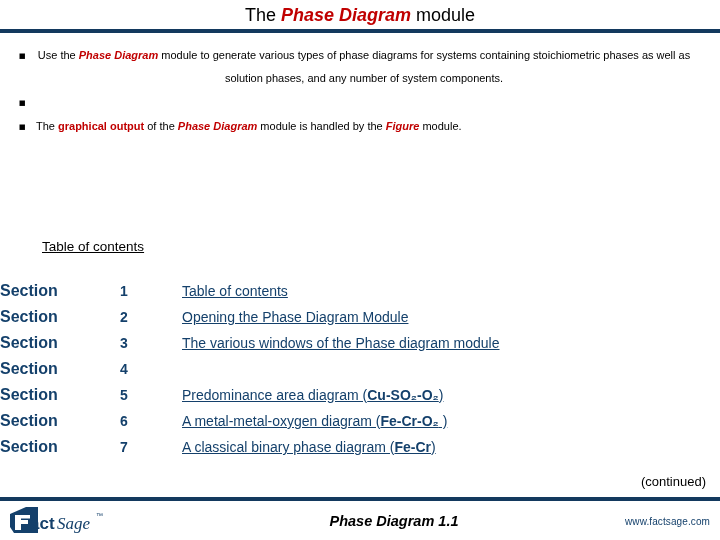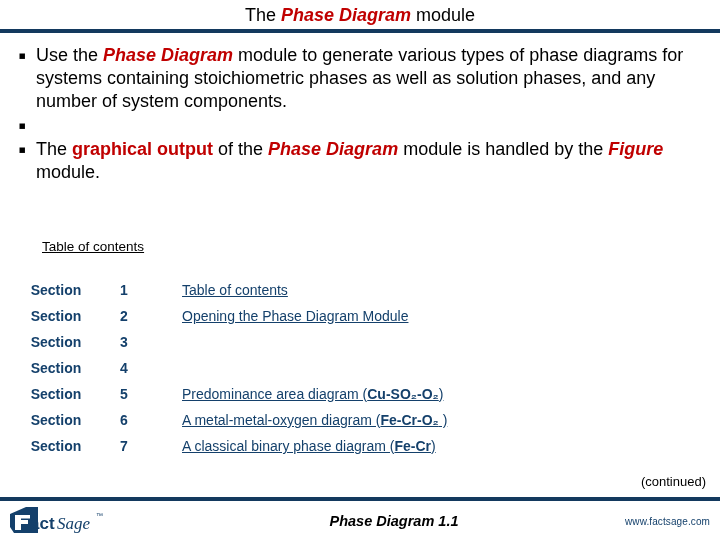--- a/index.html
+++ b/index.html
@@ -61,24 +61,25 @@
     width: 26px;
     min-width: 26px;
     text-align: right;
     padding-right: 10px;
     font-size: 11px;
     line-height: 23px;
     color: #000000;
     font-family: "DejaVu Sans", sans-serif;
   }
   .bullet-text {
-    font-size: 18px;
+    font-size: 11px;
     line-height: 23px;
     color: #000000;
     padding-right: 14px;
+    text-align: center;
   }
 
   
   .toc-heading {
     position: absolute;
     left: 42px;
     top: 238px;
     font-size: 13.5px;
     color: #000000;
     text-decoration: underline;
@@ -93,22 +94,22 @@
     width: 720px;
   }
   .toc-row {
     display: flex;
     align-items: baseline;
     height: 26px;
   }
   .toc-sec-label {
     width: 112px;
     min-width: 112px;
-    text-align: center;
-    font-size: 14px;
+    text-align: left;
+    font-size: 16px;
     font-weight: bold;
     color: #14406b;
     padding-right: 8px;
   }
   .toc-sec-num {
     width: 62px;
     min-width: 62px;
     font-size: 14px;
     font-weight: bold;
     color: #14406b;
@@ -221,20 +222,21 @@
 
   <div class="toc-row">
     <span class="toc-sec-label">Section</span>
     <span class="toc-sec-num">2</span>
     <a class="toc-link" href="#"><span>Opening the Phase Diagram Module</span><span class="formula"></span><span></span></a>
   </div>
 
   <div class="toc-row">
     <span class="toc-sec-label">Section</span>
     <span class="toc-sec-num">3</span>
+    <a class="toc-link" href="#"><span>The various windows of the Phase diagram module</span><span class="formula"></span><span></span></a>
   </div>
 
   <div class="toc-row">
     <span class="toc-sec-label">Section</span>
     <span class="toc-sec-num">4</span>
   </div>
 
   <div class="toc-row">
     <span class="toc-sec-label">Section</span>
     <span class="toc-sec-num">5</span>

